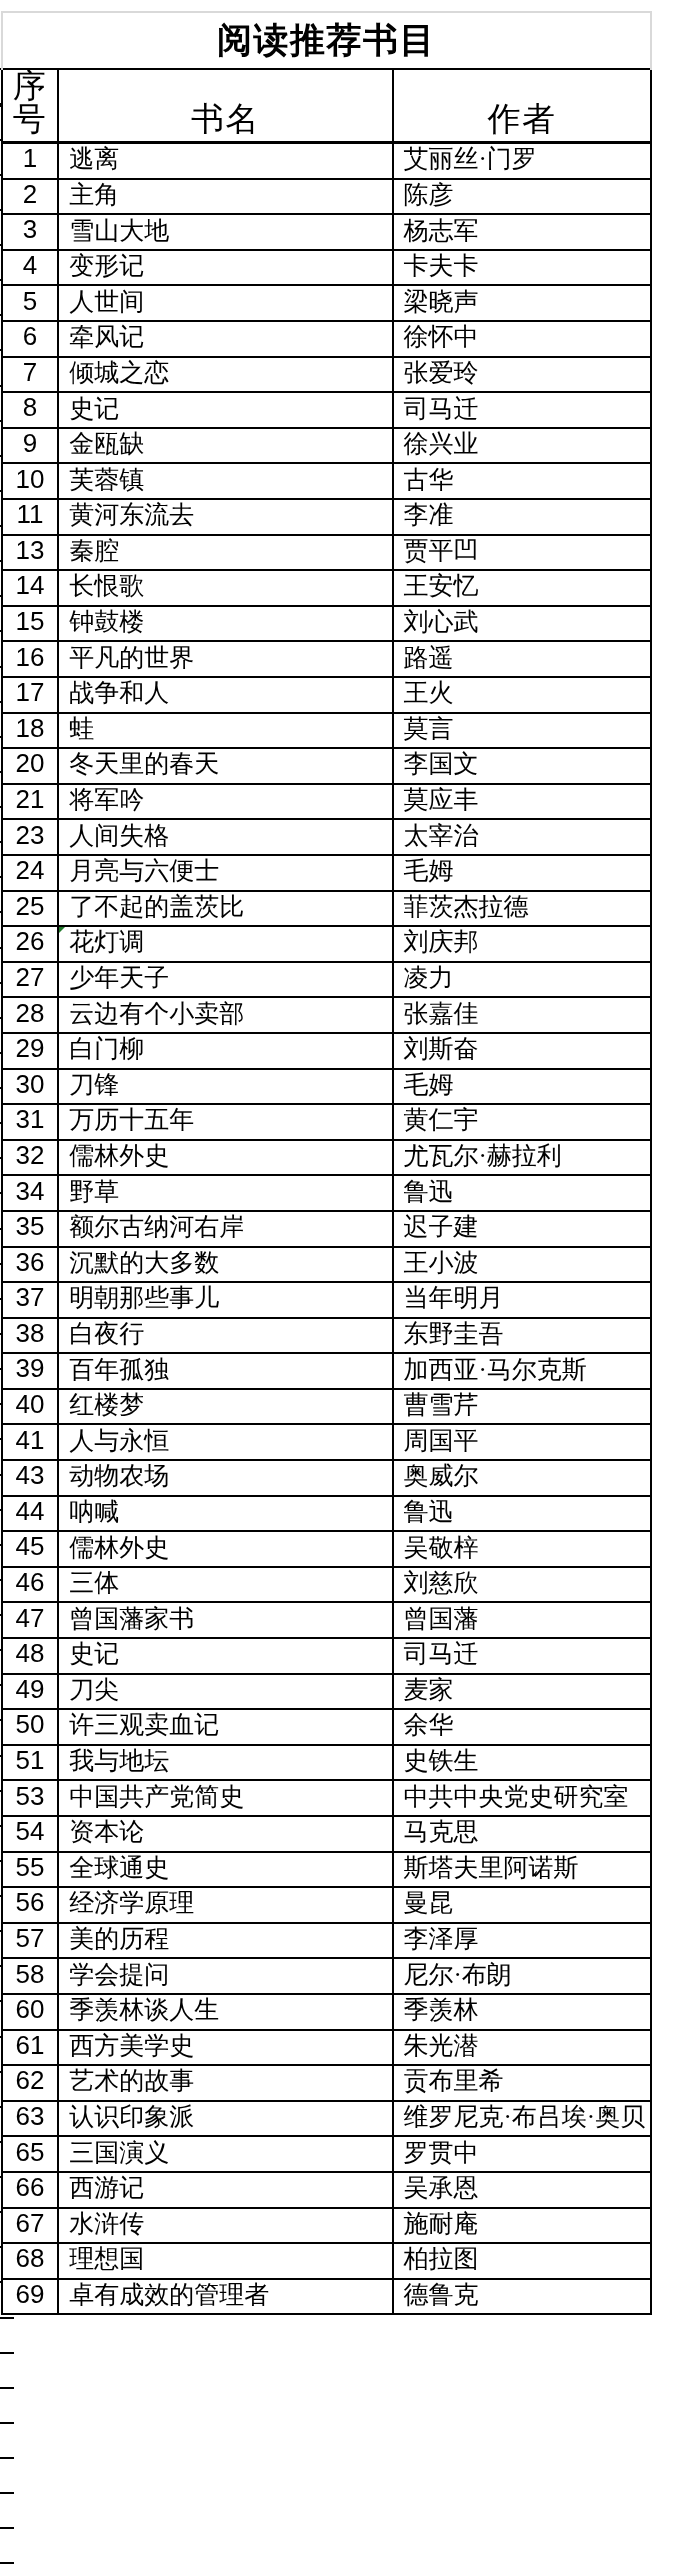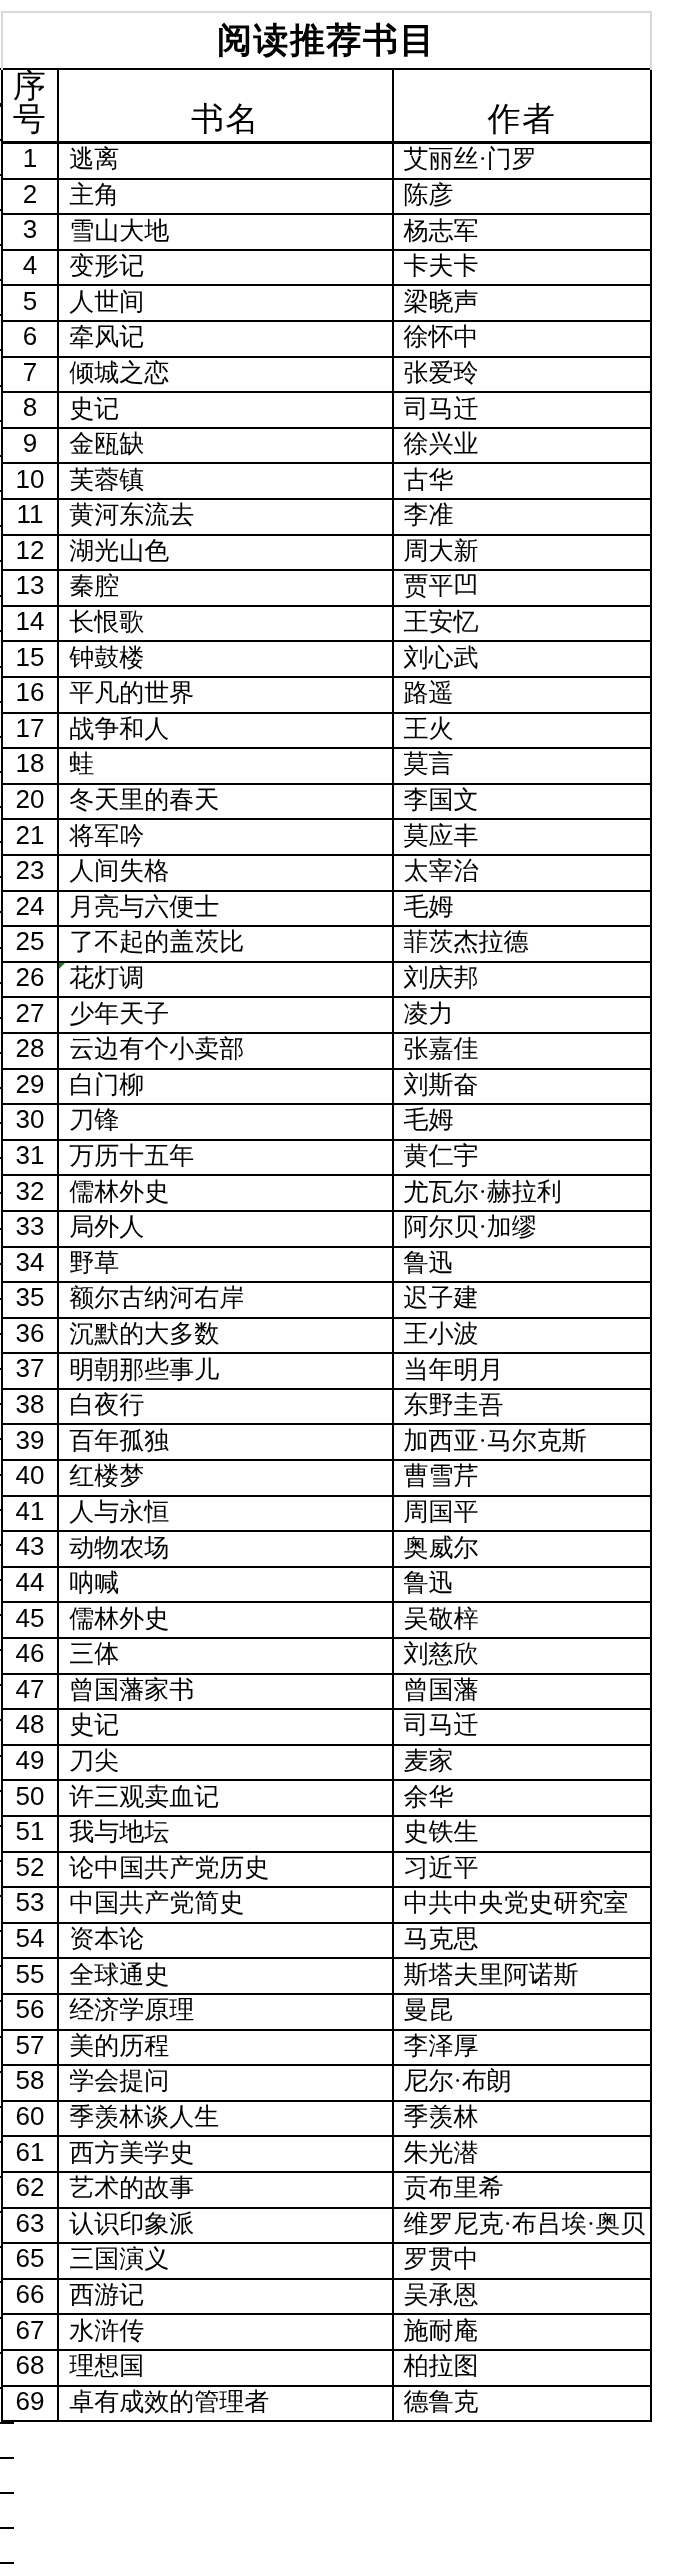--- a/index.html
+++ b/index.html
@@ -220,25 +220,20 @@
           <td class="num">10</td>
           <td class="book">芙蓉镇</td>
           <td class="author">古华</td>
         </tr>
         <tr>
           <td class="num">11</td>
           <td class="book">黄河东流去</td>
           <td class="author">李准</td>
         </tr>
         <tr>
-          <td class="num">12</td>
-          <td class="book">湖光山色</td>
-          <td class="author">周大新</td>
-        </tr>
-        <tr>
           <td class="num">13</td>
           <td class="book">秦腔</td>
           <td class="author">贾平凹</td>
         </tr>
         <tr>
           <td class="num">14</td>
           <td class="book">长恨歌</td>
           <td class="author">王安忆</td>
         </tr>
         <tr>
@@ -315,25 +310,20 @@
           <td class="num">31</td>
           <td class="book">万历十五年</td>
           <td class="author">黄仁宇</td>
         </tr>
         <tr>
           <td class="num">32</td>
           <td class="book">儒林外史</td>
           <td class="author">尤瓦尔·赫拉利</td>
         </tr>
         <tr>
-          <td class="num">33</td>
-          <td class="book">局外人</td>
-          <td class="author">阿尔贝·加缪</td>
-        </tr>
-        <tr>
           <td class="num">34</td>
           <td class="book">野草</td>
           <td class="author">鲁迅</td>
         </tr>
         <tr>
           <td class="num">35</td>
           <td class="book">额尔古纳河右岸</td>
           <td class="author">迟子建</td>
         </tr>
         <tr>
@@ -405,25 +395,20 @@
           <td class="num">50</td>
           <td class="book">许三观卖血记</td>
           <td class="author">余华</td>
         </tr>
         <tr>
           <td class="num">51</td>
           <td class="book">我与地坛</td>
           <td class="author">史铁生</td>
         </tr>
         <tr>
-          <td class="num">52</td>
-          <td class="book">论中国共产党历史</td>
-          <td class="author">习近平</td>
-        </tr>
-        <tr>
           <td class="num">53</td>
           <td class="book">中国共产党简史</td>
           <td class="author">中共中央党史研究室</td>
         </tr>
         <tr>
           <td class="num">54</td>
           <td class="book">资本论</td>
           <td class="author">马克思</td>
         </tr>
         <tr>

